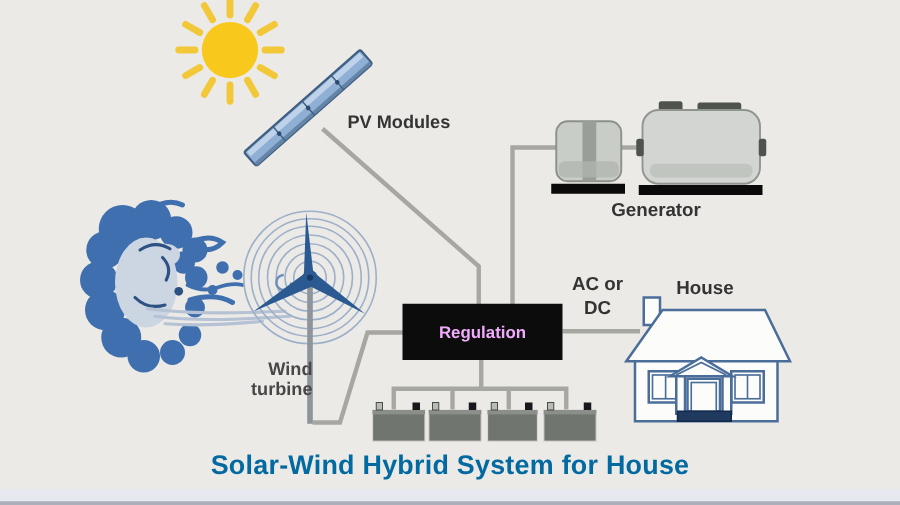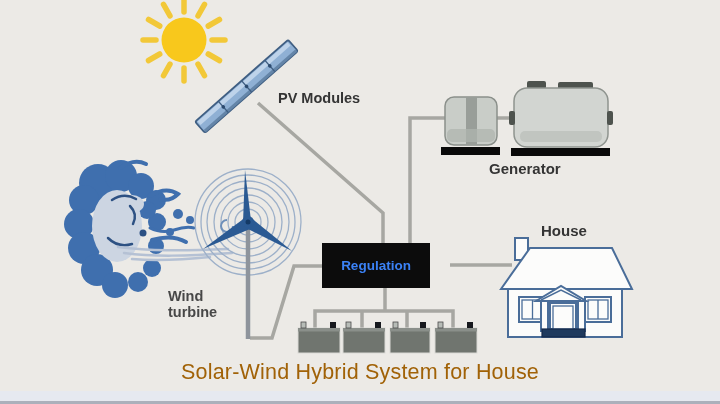--- a/index.html
+++ b/index.html
@@ -2,28 +2,28 @@
 <html><head>
 <meta charset="utf-8">
 <style>
   html,body{margin:0;padding:0;}
   body{width:720px;height:404px;overflow:hidden;font-family:"Liberation Sans",sans-serif;}
   .stage{position:relative;width:720px;height:404px;background:#ECEAE6;overflow:hidden;}
   .stage svg{position:absolute;left:0;top:0;}
   .lbl{position:absolute;font-weight:700;color:#343434;white-space:nowrap;line-height:1.15;}
   .lbl-pv{left:278px;top:90px;font-size:14.5px;}
   .lbl-generator{left:489px;top:160px;font-size:15px;}
-  .lbl-wind{left:168px;top:288px;width:82px;text-align:left;font-size:14.5px;color:#474747;white-space:normal;line-height:16px;}
+  .lbl-wind{left:168px;top:288px;width:82px;text-align:right;font-size:14.5px;color:#474747;white-space:normal;line-height:16px;}
   .lbl-acdc{left:448px;top:218px;width:60px;text-align:center;font-size:15px;line-height:19px;white-space:normal;}
   .lbl-load{left:541px;top:222px;font-size:15px;}
-  .reg-box{position:absolute;left:322px;top:243px;width:108px;height:45px;background:#0C0C0C;color:#3b82f6;
+  .reg-box{position:absolute;left:322px;top:243px;width:128px;height:45px;background:#0C0C0C;color:#f0abfc;
            display:flex;flex-direction:column;align-items:center;justify-content:center;
            font-size:13.5px;font-weight:700;line-height:17px;text-align:center;}
   .title{position:absolute;left:0;top:360px;width:720px;text-align:center;
-         font-size:21.5px;font-weight:400;color:#a16207;letter-spacing:.2px;}
+         font-size:21.5px;font-weight:700;color:#0369a1;letter-spacing:.2px;}
   .strip-a{position:absolute;left:0;top:391px;width:720px;height:10px;background:#E6E9F0;}
   .strip-b{position:absolute;left:0;top:401px;width:720px;height:3px;background:#ABB0BB;}
 </style>
 </head>
 <body>
 
 <div class="stage">
 
   <svg width="720" height="404" viewBox="0 0 720 404">
 
@@ -196,20 +196,24 @@
 
   <div class="lbl lbl-wind">
     <span>Wind</span><br>
     <span>turbine</span>
   </div>
 
   <div class="reg-box">
     <span>Regulation</span>
   </div>
 
+  <div class="lbl lbl-acdc">
+    <span>AC or</span><br>
+    <span>DC</span>
+  </div>
 
   <div class="lbl lbl-load">House</div>
 
   <div class="title">Solar-Wind Hybrid System for House</div>
 
   <div class="strip-a"></div>
   <div class="strip-b"></div>
 </div>
 
 </body></html>

